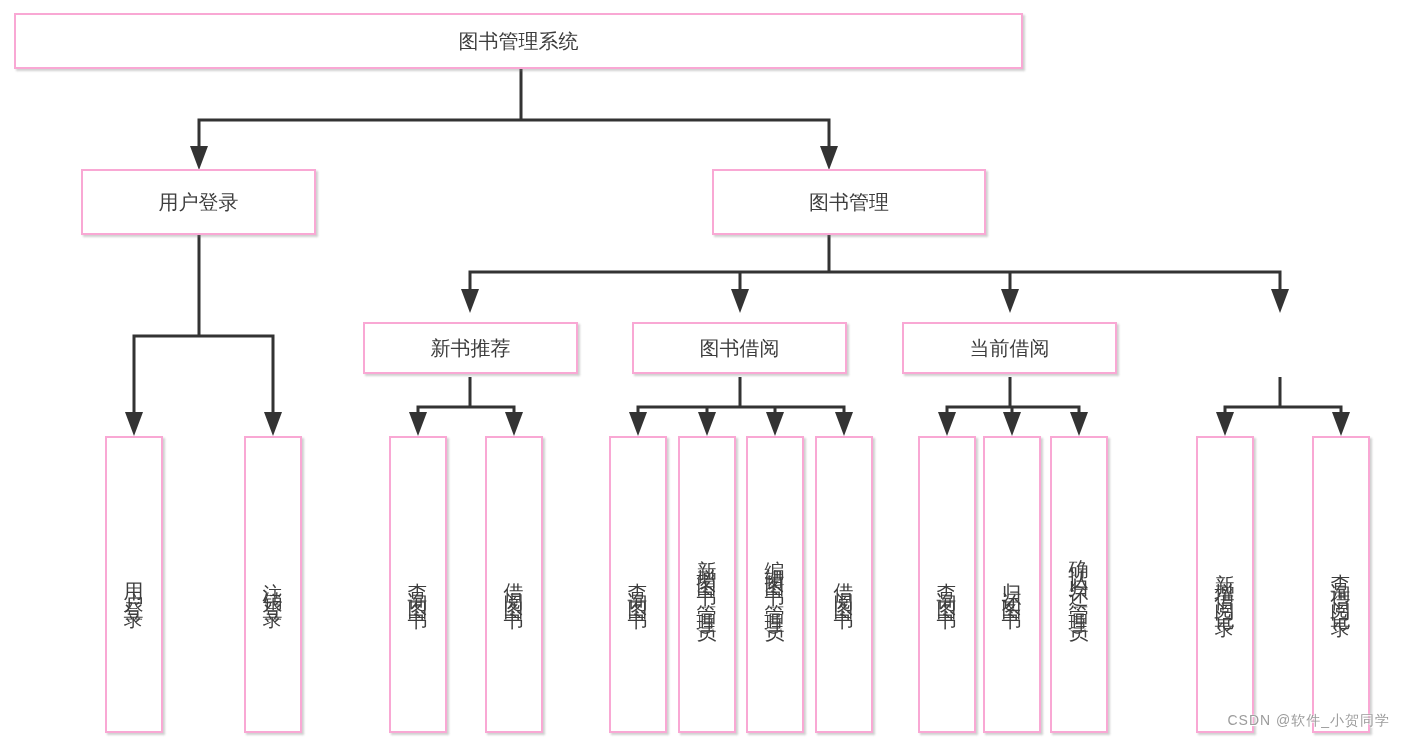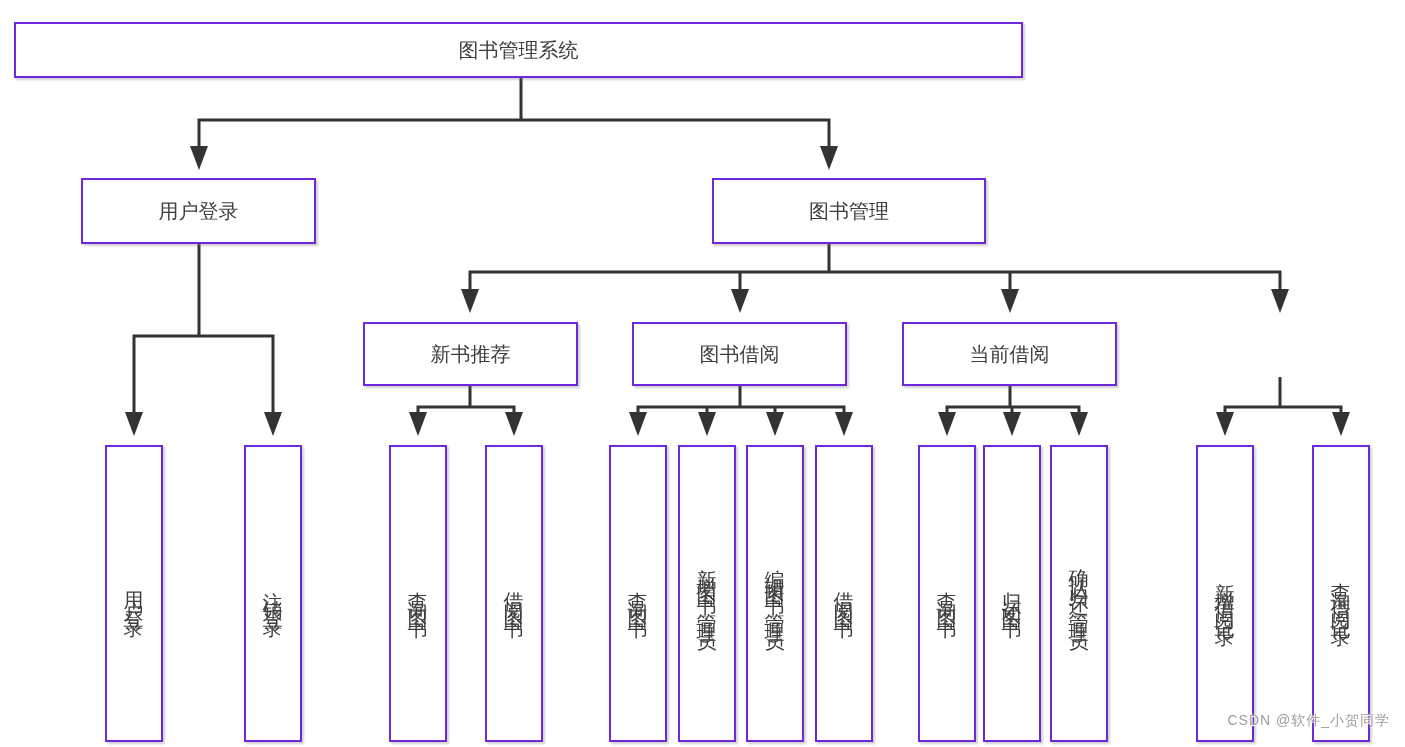--- a/index.html
+++ b/index.html
@@ -9,34 +9,33 @@
     height: 747px;
     background: #ffffff;
     overflow: hidden;
     font-family: "Liberation Sans", sans-serif;
   }
   .wires { position: absolute; left: 0; top: 0; }
   .box {
     position: absolute;
     box-sizing: border-box;
     background: #ffffff;
-    border: 2px solid #6d28d9;
+    border: 2px solid #f9a8d4;
     color: #3d3d3d;
     font-size: 20px;
     display: flex;
     align-items: center;
     justify-content: center;
     text-align: center;
     box-shadow: 2px 2px 2px rgba(120,120,120,0.35);
     white-space: nowrap;
-    margin-top: 9px;
   }
   .root  { left: 14px;  top: 13px;  width: 1009px; height: 56px; }
   .lvl2  { top: 169px; height: 66px; }
-  .lvl3  { top: 313px; height: 64px; }
+  .lvl3  { top: 322px; height: 52px; }
   .leaf  {
     top: 436px; height: 297px; width: 58px;
     writing-mode: vertical-rl;
     letter-spacing: 9px;
     white-space: normal;
     line-height: 1;
   }
   .watermark {
     position: absolute;
     right: 15px;

